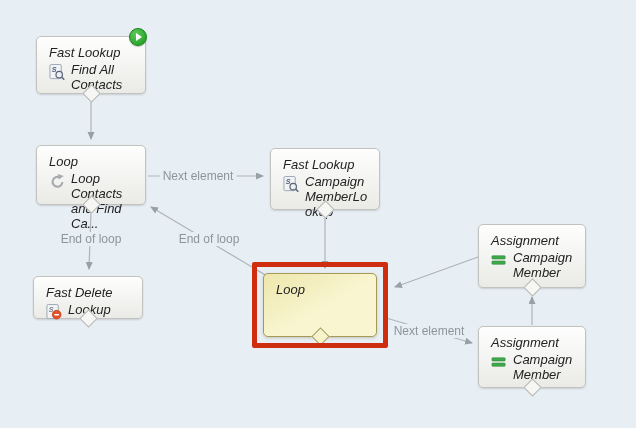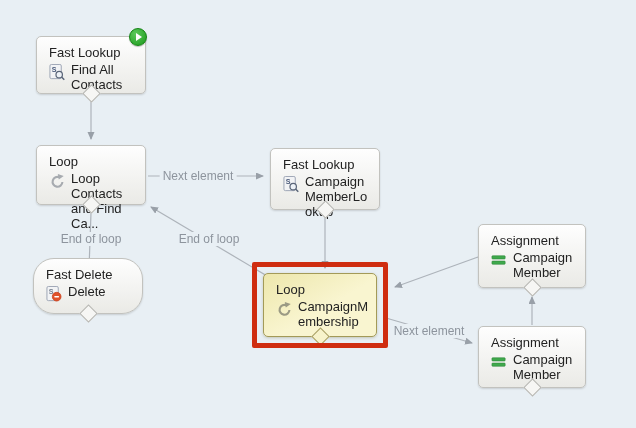--- a/index.html
+++ b/index.html
@@ -15,21 +15,21 @@
     position:absolute; transform:translate(-50%,-50%);
     background:#E8EFF4; color:#8D949D;
     font-weight:normal; font-size:12px; padding:0 3px;
     white-space:nowrap; z-index:2;
   }
   .node {
     position:absolute; box-sizing:border-box;
     background:linear-gradient(#FEFEFE,#EAEAE6);
     border:1px solid #C2C2BE; border-radius:5px;
     box-shadow:0 1px 2px rgba(0,0,0,.14);
-    padding:8px 6px 12px 12px; z-index:3;
+    padding:8px 6px 12px 12px; z-index:3;font-style:italic;
   }
   .node.highlight {
     background:linear-gradient(150deg,#EDE7AC,#F9F5D0 55%);
     border:1px solid #A39A58;
     box-shadow:0 1px 3px rgba(90,80,0,.25);
   }
   .node-title { font-size:13px; color:#222; margin-bottom:3px; }
   .node-body { display:flex; gap:5px; align-items:flex-start; }
   .icon { width:17px; height:17px; flex:0 0 17px; margin-top:1px; }
   .icon svg { display:block; width:17px; height:17px; }
@@ -130,47 +130,38 @@
           <text x="3" y="8" font-size="7.5" font-weight="bold" fill="#4A5A7A" font-family="Liberation Sans, sans-serif">S</text>
           <circle cx="10.8" cy="11.3" r="3.4" fill="#EDF1F6" stroke="#5A6578" stroke-width="1.3"></circle>
           <line x1="13.3" y1="13.8" x2="16.2" y2="16.7" stroke="#5A6578" stroke-width="1.6"></line>
         </svg>
     </span>
     <span class="node-label">CampaignMemberLookup</span>
   </div>
   <div class="diamond"></div>
 </div>
 
-<div class="node" style="left:33px; top:258px; width:110px; height:56px;border-radius:21px;">
+<div class="node" style="left:33px; top:276px; width:110px; height:43px;">
   <div class="node-title">Fast Delete</div>
   <div class="node-body">
     <span class="icon">
       <svg viewBox="0 0 18 18">
           <rect x="1" y="0.5" width="12" height="15" rx="1.5" fill="#F2F3F5" stroke="#9AA3B2"></rect>
           <text x="3" y="8" font-size="7.5" font-weight="bold" fill="#77808F" font-family="Liberation Sans, sans-serif">S</text>
           <circle cx="11.3" cy="11.3" r="4.6" fill="#E0522A" stroke="#C8401C" stroke-width="0.8"></circle>
           <rect x="8.7" y="10.5" width="5.2" height="1.7" rx="0.8" fill="#fff"></rect>
         </svg>
     </span>
-    <span class="node-label">Delete</span>
+    <span class="node-label">Lookup</span>
   </div>
   <div class="diamond"></div>
 </div>
 
 <div class="node highlight" style="left:263px; top:273px; width:114px; height:64px;">
   <div class="node-title">Loop</div>
-  <div class="node-body">
-    <span class="icon">
-      <svg viewBox="0 0 18 18">
-          <path d="M 14.2 9.5 A 5.2 5.2 0 1 1 11.2 4.6" fill="none" stroke="#9B9A84" stroke-width="2.2"></path>
-          <polygon points="9.3,1.0 15.6,3.2 10.4,7.0" fill="#9B9A84"></polygon>
-        </svg>
-    </span>
-    <span class="node-label">CampaignMembership</span>
-  </div>
   <div class="diamond"></div>
 </div>
 
 <div class="node" style="left:478px; top:224px; width:108px; height:64px;">
   <div class="node-title">Assignment</div>
   <div class="node-body">
     <span class="icon">
       <svg viewBox="0 0 18 18">
           <rect x="1" y="4" width="14" height="3.4" rx="0.8" fill="#3FA94C" stroke="#2C8438" stroke-width="0.6"></rect>
           <rect x="1" y="9.6" width="14" height="3.4" rx="0.8" fill="#3FA94C" stroke="#2C8438" stroke-width="0.6"></rect>

